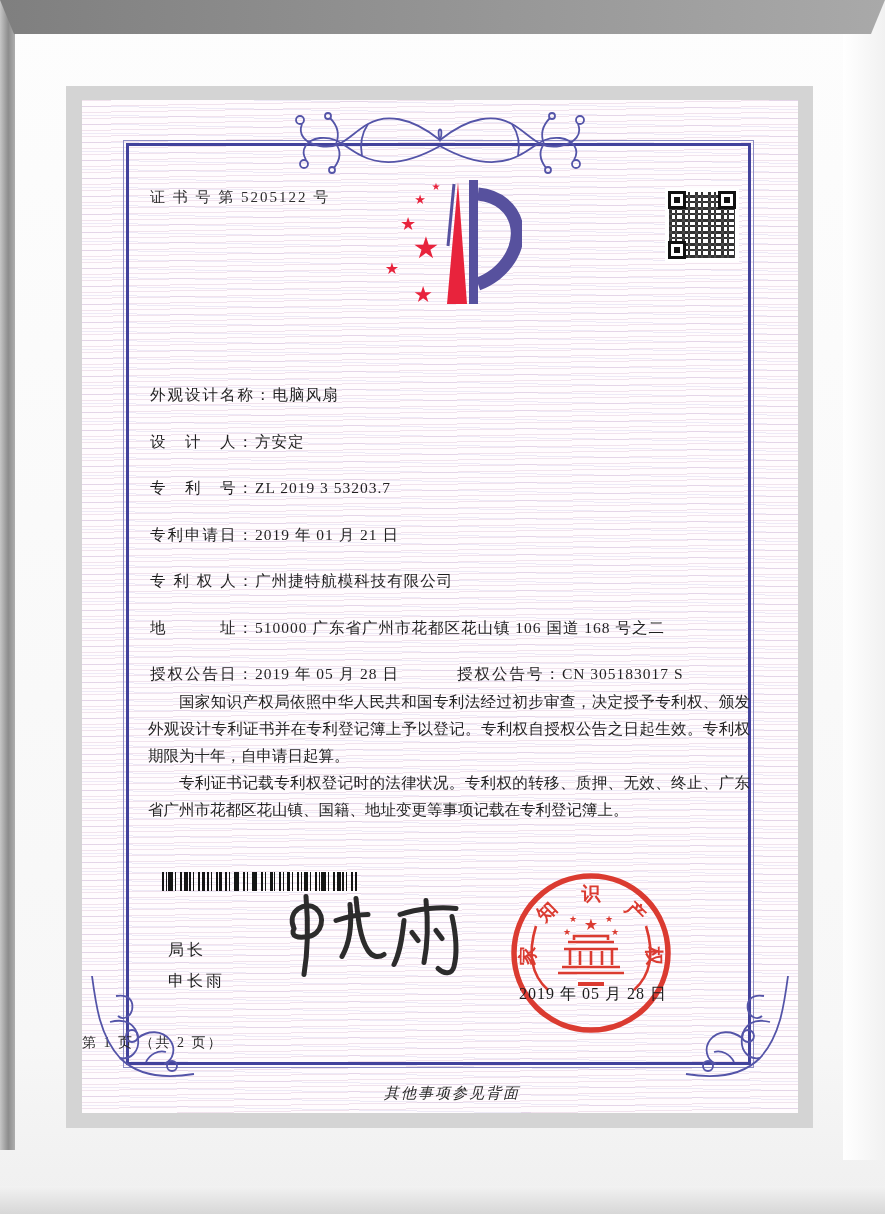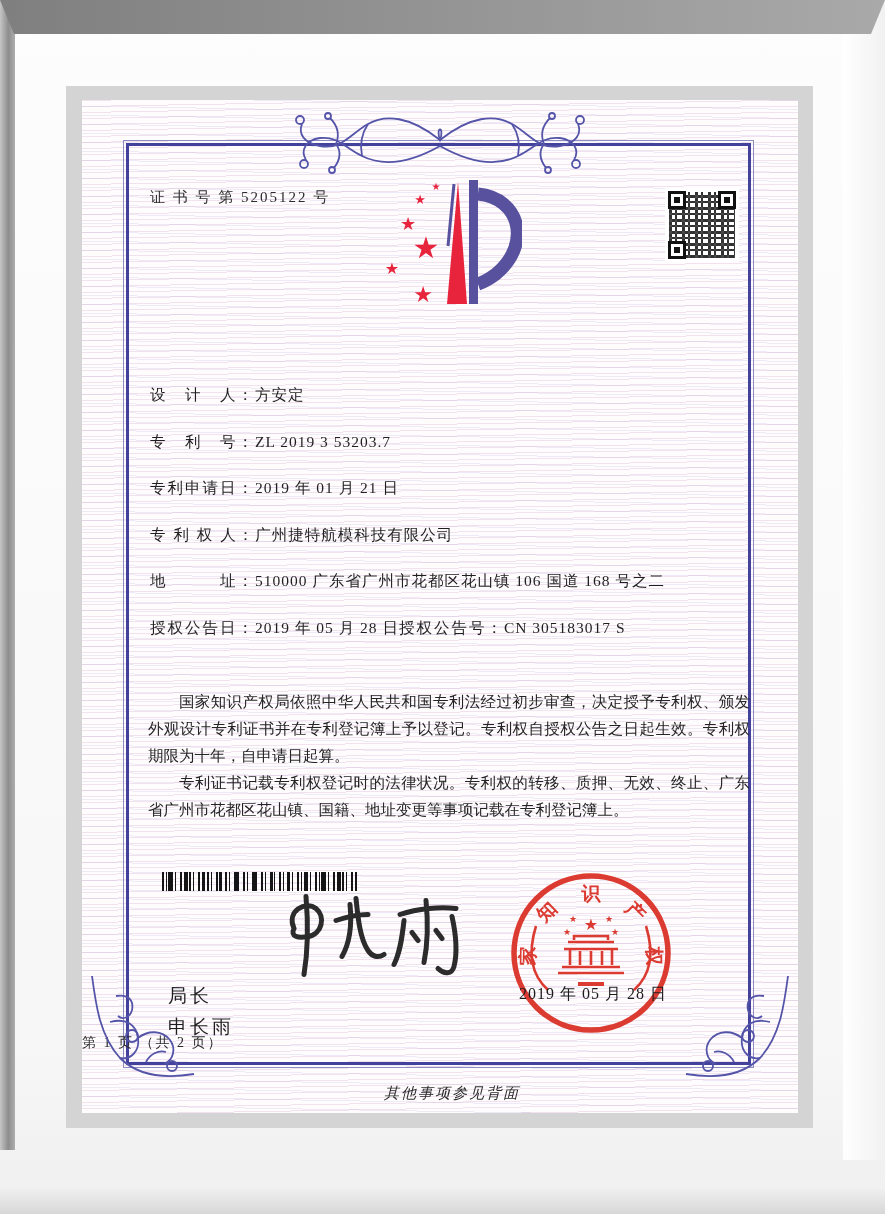--- a/index.html
+++ b/index.html
@@ -50,33 +50,33 @@
   .qr .f::after { content:""; position:absolute; left:3px; top:3px; width:6px; height:6px; background:#111; }
   .qr .f.tl { left:3px; top:3px; } .qr .f.tr { right:3px; top:3px; } .qr .f.bl { left:3px; bottom:3px; }
 
   .title { position:absolute; left:0; top:194px; width:716px; text-align:center;
            font-size:37px; font-weight:bold; letter-spacing:11px; color:#262626; text-indent:11px; }
 
   
   .fields { position:absolute; left:68px; top:285px; width:600px; font-size:15.5px; color:#1f1f1f; }
   .frow { margin-bottom:25.5px; white-space:nowrap; letter-spacing:1px; }
   .frow .lbl { letter-spacing:2px; }
-  .grant-no { display:inline-block; }
+  .grant-no { display:inline-block; margin-left:58px; }
 
   
   .paras { position:absolute; left:66px; top:588px; width:602px; font-size:15.5px; color:#242424;
            line-height:27px; text-align:justify; }
   .paras p { text-indent:2em; }
 
   
   .barcode { position:absolute; left:80px; top:772px; width:195px; height:19px;
      background:
        repeating-linear-gradient(90deg,#151515 0 2px,transparent 2px 4px,#151515 4px 5px,transparent 5px 9px),
        repeating-linear-gradient(90deg,transparent 0 6px,#151515 6px 9px,transparent 9px 17px); }
-  .director { position:absolute; left:86px; top:880px; font-size:19px; color:#1e1e1e; letter-spacing:3px; line-height:31px; }
+  .director { position:absolute; left:86px; top:834px; font-size:16px; color:#1e1e1e; letter-spacing:3px; line-height:31px; }
   .signature { position:absolute; left:190px; top:788px; width:200px; height:95px; }
   .seal { position:absolute; left:424px; top:768px; width:170px; height:170px; opacity:.94; }
   .seal-date { position:absolute; left:437px; top:884px; font-size:16px; color:#1c1c1c; letter-spacing:1px; z-index:4; }
   .page-info { position:absolute; left:0; top:934px; width:716px; 
                font-size:14px; letter-spacing:2px; color:#2a2a2a; }
   .footer-note { position:absolute; left:0; top:984px; width:716px; text-align:center;
                  font-size:15px; letter-spacing:2px; color:#2a2a2a; font-style:italic;margin-left:12px; }
 </style>
 </head>
 <body>
@@ -155,20 +155,23 @@
     <div class="qr">
       <div class="qr-noise"></div>
       <div class="f tl"></div>
       <div class="f tr"></div>
       <div class="f bl"></div>
     </div>
 
 
     <div class="fields">
       <div class="frow">
+        <span class="lbl">外观设计名称：</span><span>电脑风扇</span>
+      </div>
+      <div class="frow">
         <span class="lbl">设　计　人：</span><span>方安定</span>
       </div>
       <div class="frow">
         <span class="lbl">专　利　号：</span><span>ZL 2019 3 53203.7</span>
       </div>
       <div class="frow">
         <span class="lbl">专利申请日：</span><span>2019 年 01 月 21 日</span>
       </div>
       <div class="frow">
         <span class="lbl">专 利 权 人：</span><span>广州捷特航模科技有限公司</span>

